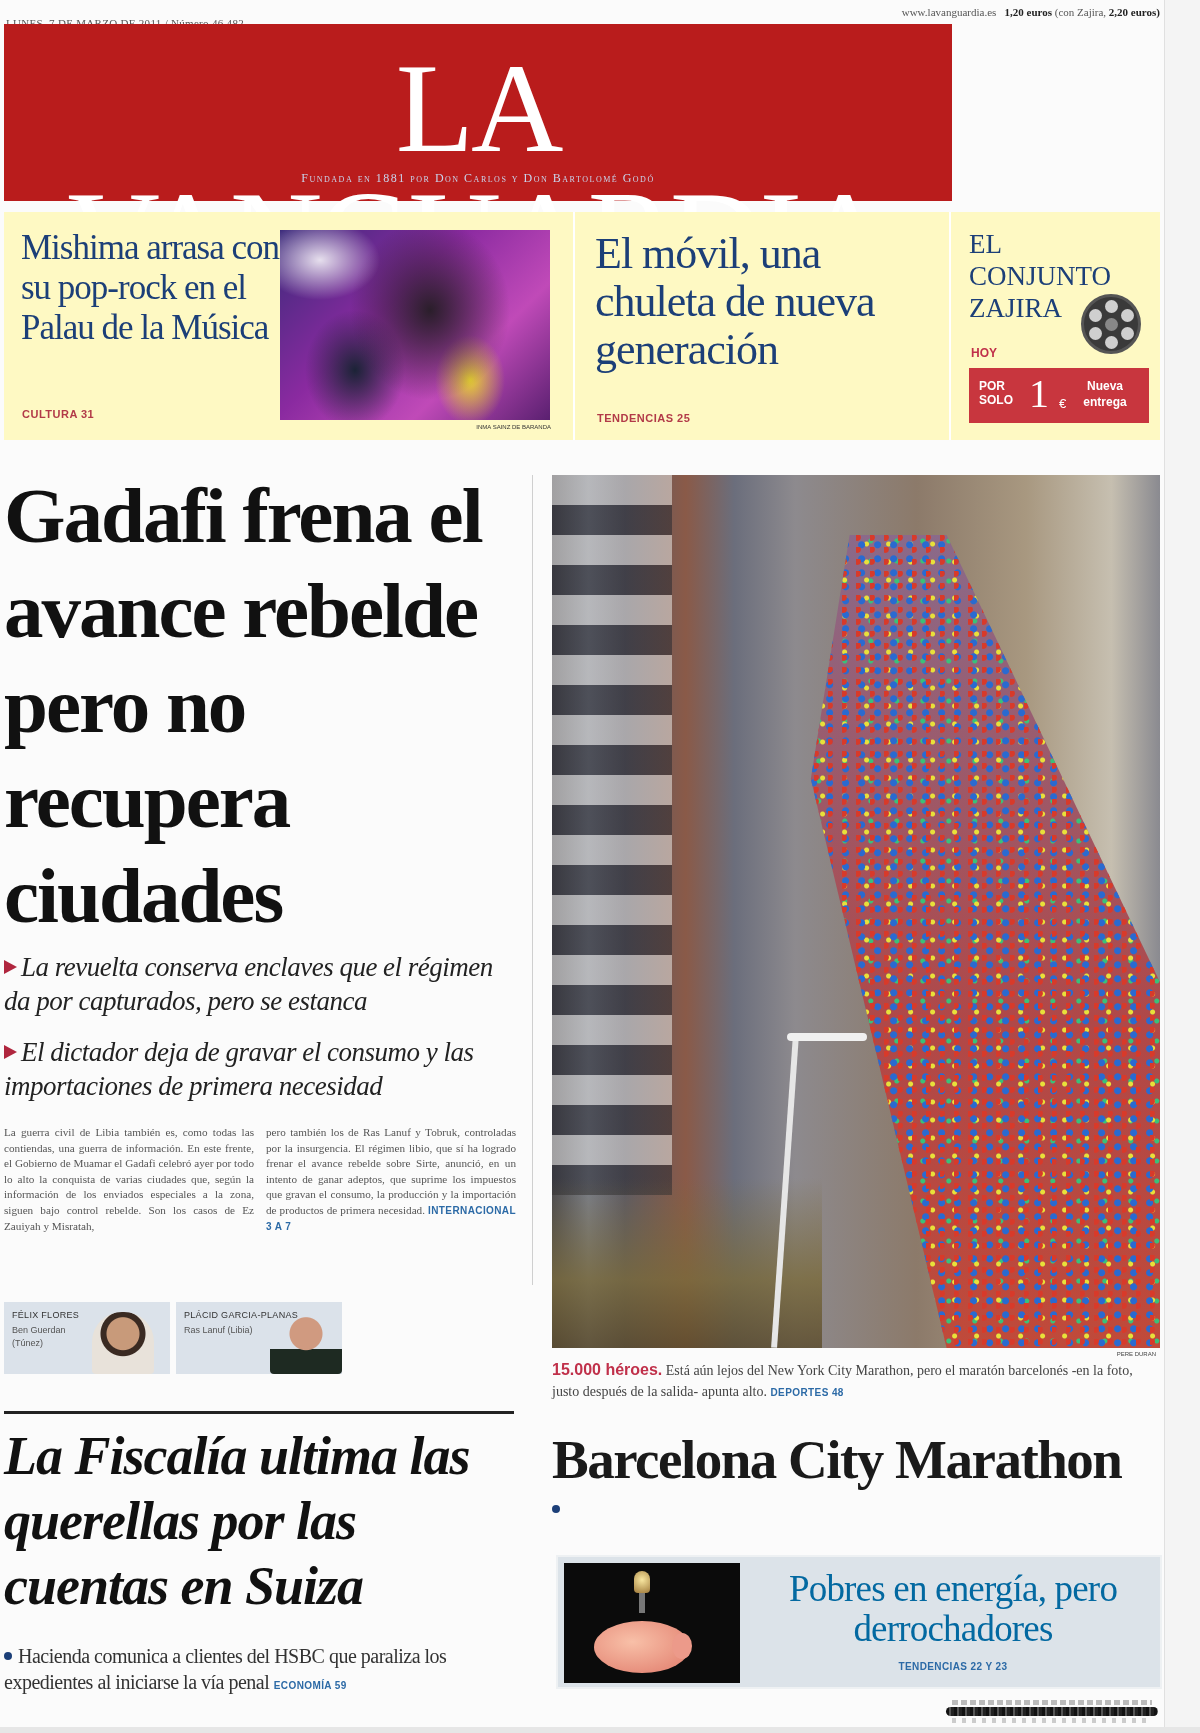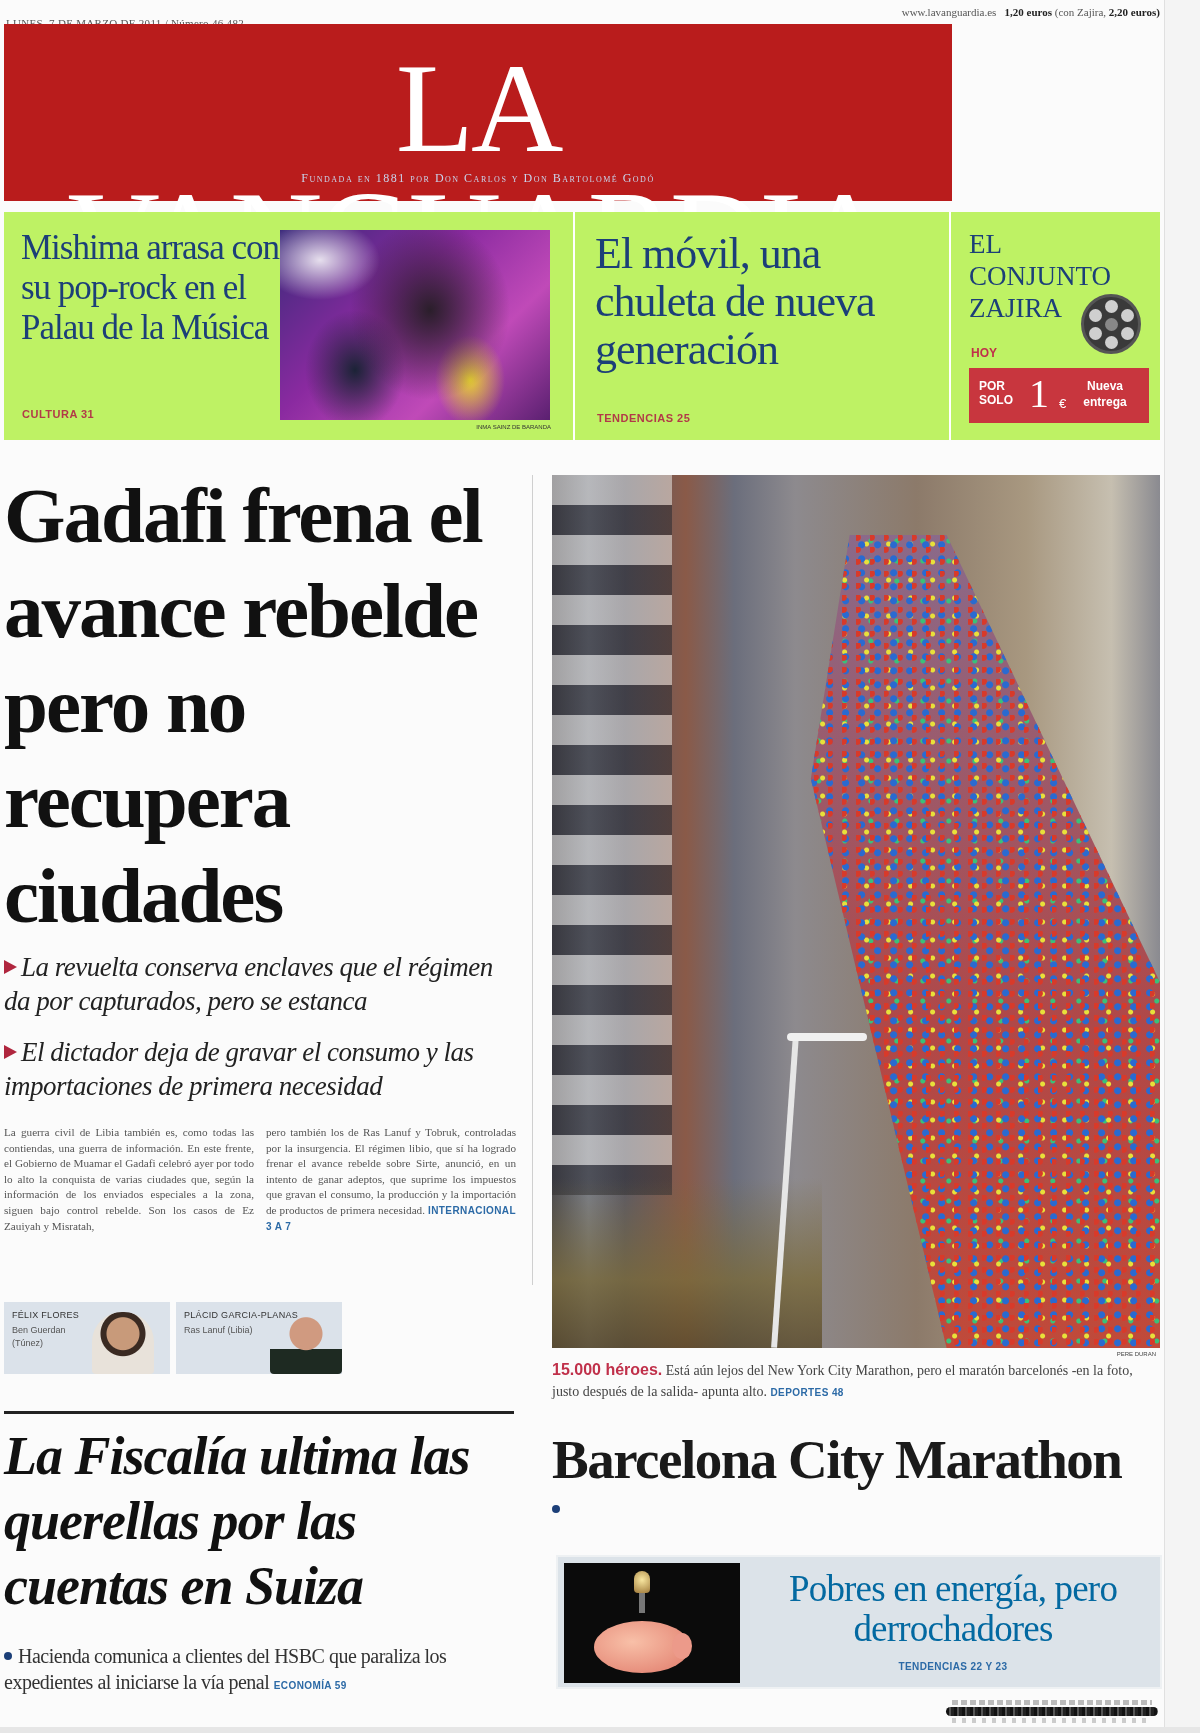--- a/index.html
+++ b/index.html
@@ -8,21 +8,21 @@
 
     .topline { position: absolute; top: 4px; left: 6px; right: 40px; height: 18px; font-size: 11px; color: #555; }
     .topline .left { position: absolute; left: 0; top: 2px; letter-spacing: 0.3px; margin-top: 11px; }
     .topline .right { position: absolute; right: 0; top: 2px; }
     .topline .right b { color: #222; }
 
     .masthead { position: absolute; top: 24px; left: 4px; width: 948px; height: 177px; background: #b91c1c; }
     .masthead .title { position: absolute; left: 0; right: 0; top: 20px; text-align: center; color: #fff; font-size: 128px; line-height: 128px; letter-spacing: -3px; font-family: "Liberation Serif", serif; }
     .masthead .tagline { position: absolute; left: 0; right: 0; top: 147px; text-align: center; color: #c9d4ec; font-size: 12px; letter-spacing: 1.5px; font-variant: small-caps; }
 
-    .teasers { position: absolute; top: 212px; left: 4px; width: 1156px; height: 228px; background: #bef264; }
+    .teasers { position: absolute; top: 212px; left: 4px; width: 1156px; height: 228px; background: #fef9c3; }
     .teaser { position: absolute; top: 0; height: 228px; }
     .t1 { left: 0; width: 565px; }
     .t2 { left: 569px; width: 372px; border-left: 2px solid #fff; }
     .t3 { left: 945px; width: 211px; border-left: 2px solid #fff; }
     .teaser h2 { font-weight: normal; color: #1c3f78; font-family: "Liberation Serif", serif; }
     .t1 h2 { position: absolute; left: 17px; top: 16px; width: 260px; font-size: 35px; line-height: 40px; letter-spacing: -1px; }
     .t2 h2 { position: absolute; left: 20px; top: 18px; width: 345px; font-size: 44px; line-height: 48px; letter-spacing: -1px; }
     .section-ref { position: absolute; font-family: "Liberation Sans", sans-serif; font-weight: bold; font-size: 11px; color: #b23a48; letter-spacing: 0.5px; }
     .t1 .section-ref { left: 18px; bottom: 20px; }
     .t2 .section-ref { left: 22px; bottom: 16px; margin-top: 42px; }

